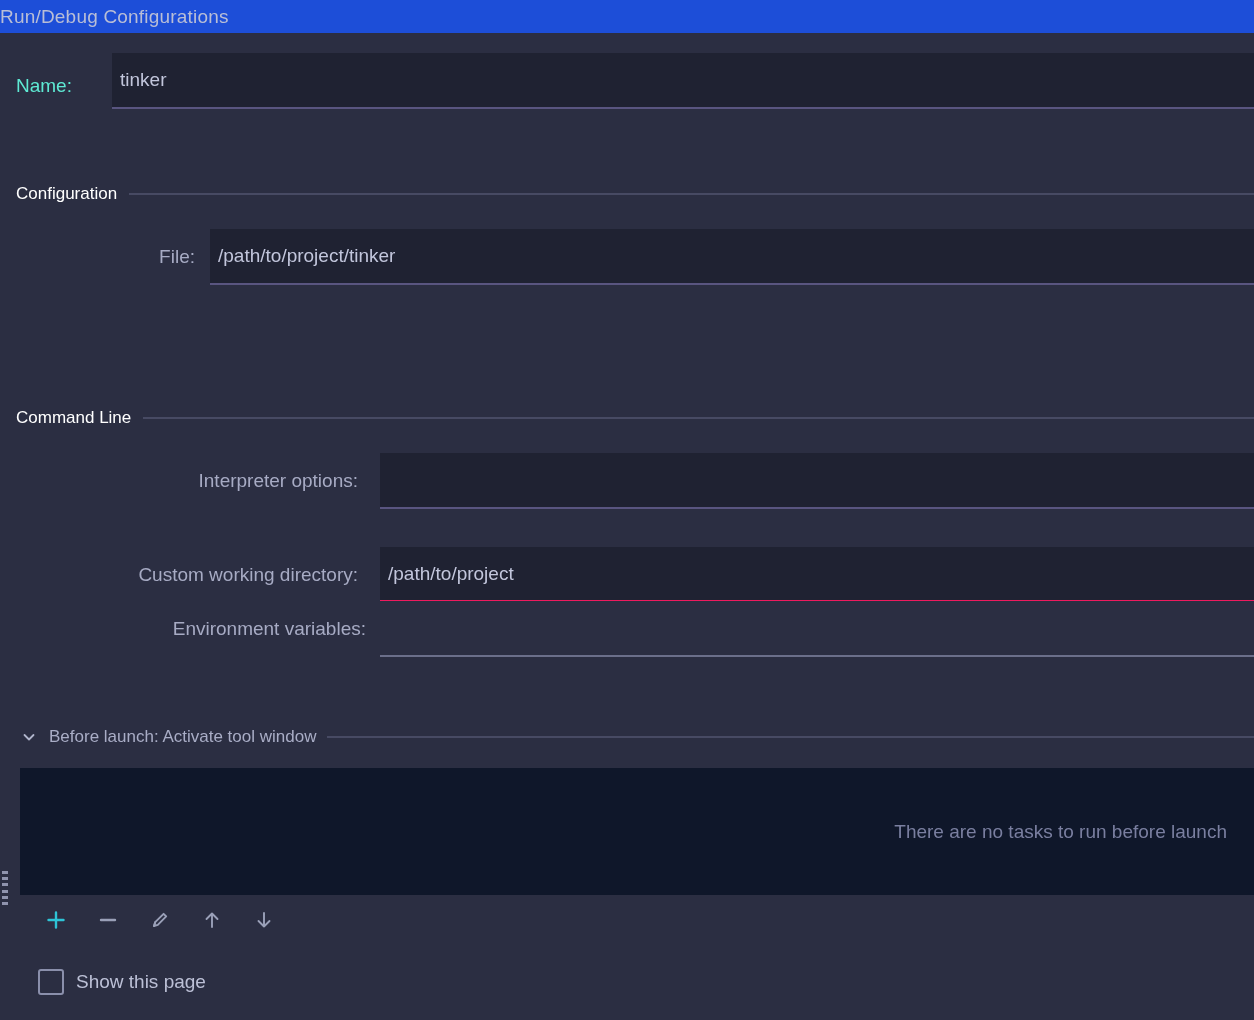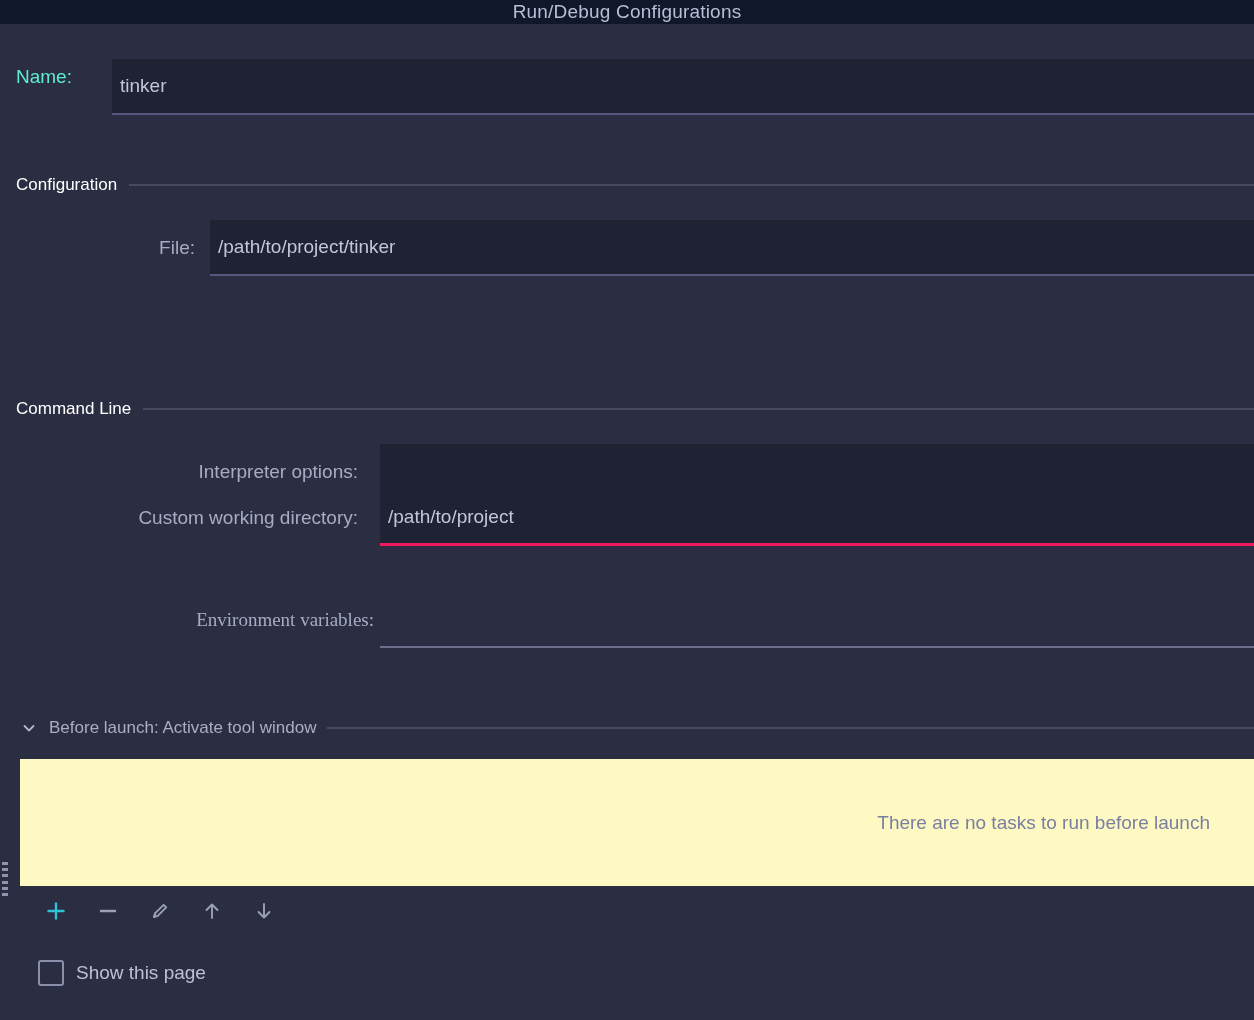--- a/index.html
+++ b/index.html
@@ -13,25 +13,25 @@
 
   body {
     background: #2b2e42;
     font-family: "Liberation Sans", sans-serif;
     color: #b8bcd4;
     position: relative;
   }
 
   
   .titlebar {
-    height: 24px;
-    background: #0f172a;
-    display: flex;
-    align-items: center;
-    justify-content: center;
+    height: 33px;
+    background: #1d4ed8;
+    display: flex;
+    align-items: center;
+    justify-content: flex-start;
   }
   .titlebar-text {
     font-size: 19px;
     color: #b9bed6;
     letter-spacing: 0.2px;
   }
 
   
   .dialog-body {
     position: relative;
@@ -46,21 +46,21 @@
     height: 64px;
   }
   .name-label {
     position: absolute;
     left: 16px; top: 22px;
     font-size: 19px;
     color: #5eead4;
   }
   .name-field {
     position: absolute;
-    left: 112px; right: 0; top: 15px;
+    left: 112px; right: 0; top: 0;
     height: 56px;
     background: #1f2232;
     border-bottom: 2px solid #595580;
     display: flex;
     align-items: center;
     padding-left: 8px;
   }
   .name-field-value {
     font-size: 19px;
     color: #c2c6dc;
@@ -150,25 +150,25 @@
     flex: 1;
     height: 2px;
     background: #474a63;
   }
 
   .tasks-panel {
     position: absolute;
     left: 20px; right: 0;
     top: 735px;
     height: 127px;
-    background: #fef9c3;
+    background: #0f172a;
     display: flex;
     align-items: center;
     justify-content: flex-end;
-    padding-right: 44px;
+    padding-right: 27px;
   }
   .tasks-empty {
     font-size: 19px;
     color: #7a7fa0;
   }
 
   
   .drag-handle {
     position: absolute;
     left: 2px;
@@ -277,29 +277,29 @@
     <span class="section-rule"></span>
   </div>
 
   <div class="field-row" style="top:420px;">
     <span class="field-label" style="left:0; width:358px;">Interpreter options:</span>
     <div class="field-input" style="left:380px;">
       <span class="field-value"></span>
     </div>
   </div>
 
-  <div class="field-row" style="top:466px;border-radius:10px;">
+  <div class="field-row" style="top:514px;border-radius:10px;">
     <span class="field-label" style="left:0; width:358px;">Custom working directory:</span>
     <div class="field-input error" style="left:380px;">
       <span class="field-value">/path/to/project</span>
     </div>
   </div>
 
   <div class="field-row" style="top:568px;">
-    <span class="field-label" style="left:16px; width:358px;font-family:Liberation Serif, serif;">Environment variables:</span>
+    <span class="field-label" style="left:8px; width:358px;">Environment variables:</span>
     <div class="field-input plain-bg hover-underline" style="left:380px;">
       <span class="field-value"></span>
     </div>
   </div>
 
   <div class="before-launch-header">
     <span class="chevron">
       <svg width="16" height="16" viewBox="0 0 16 16" aria-hidden="true">
         <path d="M3.5 6 L8 10.5 L12.5 6" fill="none" stroke="#b0b5cc" stroke-width="1.8" stroke-linecap="round" stroke-linejoin="round"></path>
       </svg>

